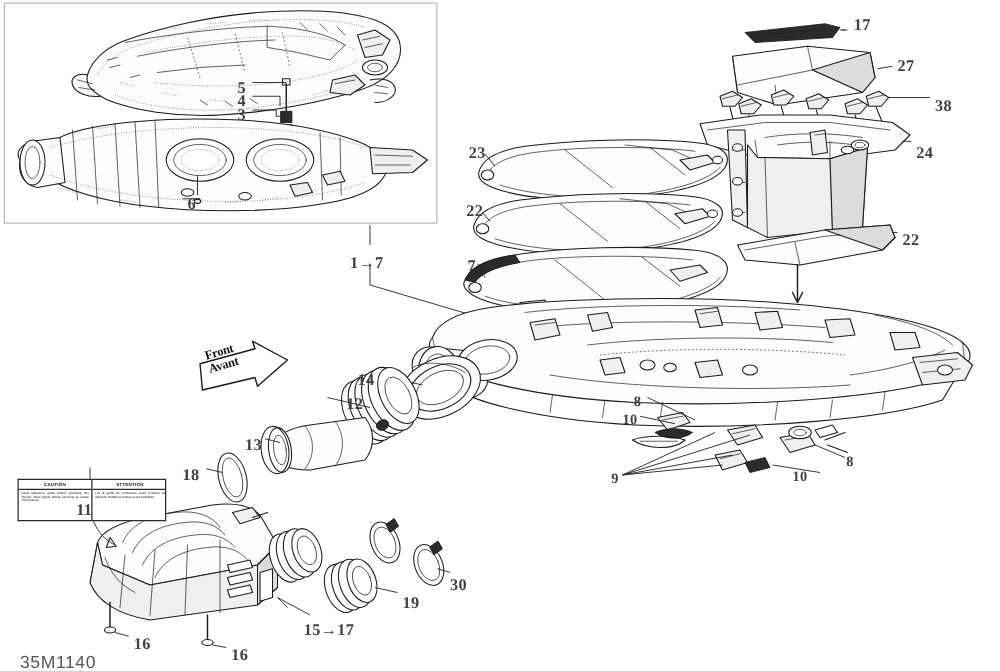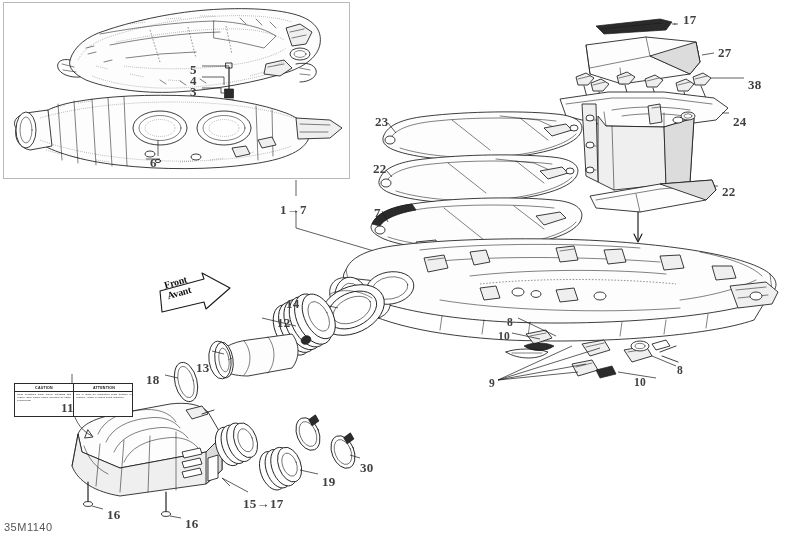--- a/index.html
+++ b/index.html
@@ -31,24 +31,24 @@
     color: #404040;
     white-space: nowrap;
     line-height: 1;
     letter-spacing: 0.3px;
   }
   .callout.small {
     font-size: 11.5px;
   }
   .footer-code {
     position: absolute;
-    left: 4px;
+    left: 16px;
     top: 521px;
     font-family: "Liberation Sans", sans-serif;
-    font-size: 11px;
+    font-size: 14px;
     color: #555;
     letter-spacing: 0.5px;
   }
   .front-arrow {
     position: absolute;
     left: 158px;
     top: 272px;
     width: 74px;
     height: 44px;
   }
@@ -623,21 +623,21 @@
       <div class="callout" style="left: 683px; top: 13px;">17</div>
       <div class="callout" style="left: 718px; top: 46px;">27</div>
       <div class="callout" style="left: 748px; top: 78px;">38</div>
       <div class="callout" style="left: 733px; top: 115px;">24</div>
       <div class="callout" style="left: 722px; top: 185px;">22</div>
       <div class="callout" style="left: 375px; top: 115px; text-align: right;">23</div>
       <div class="callout" style="left: 373px; top: 162px;">22</div>
       <div class="callout" style="left: 374px; top: 206px;">7</div>
       <div class="callout" style="left: 286px; top: 297px;">14</div>
       <div class="callout" style="left: 245px; top: 316px; margin-left: 32px;">12</div>
-      <div class="callout" style="left: 196px; top: 361px;">13</div>
+      <div class="callout" style="left: 196px; top: 349px;">13</div>
       <div class="callout" style="left: 146px; top: 373px;">18</div>
       <div class="callout" style="left: 61px; top: 365px; margin-top: 36px;">11</div>
       <div class="callout" style="left: 107px; top: 508px;">16</div>
       <div class="callout" style="left: 185px; top: 517px;">16</div>
       <div class="callout" style="left: 322px; top: 475px;">19</div>
       <div class="callout" style="left: 360px; top: 461px;">30</div>
       <div class="callout small" style="left: 507px; top: 317px;">8</div>
       <div class="callout small" style="left: 498px; top: 331px;">10</div>
       <div class="callout small" style="left: 489px; top: 378px;">9</div>
       <div class="callout small" style="left: 677px; top: 365px;">8</div>

